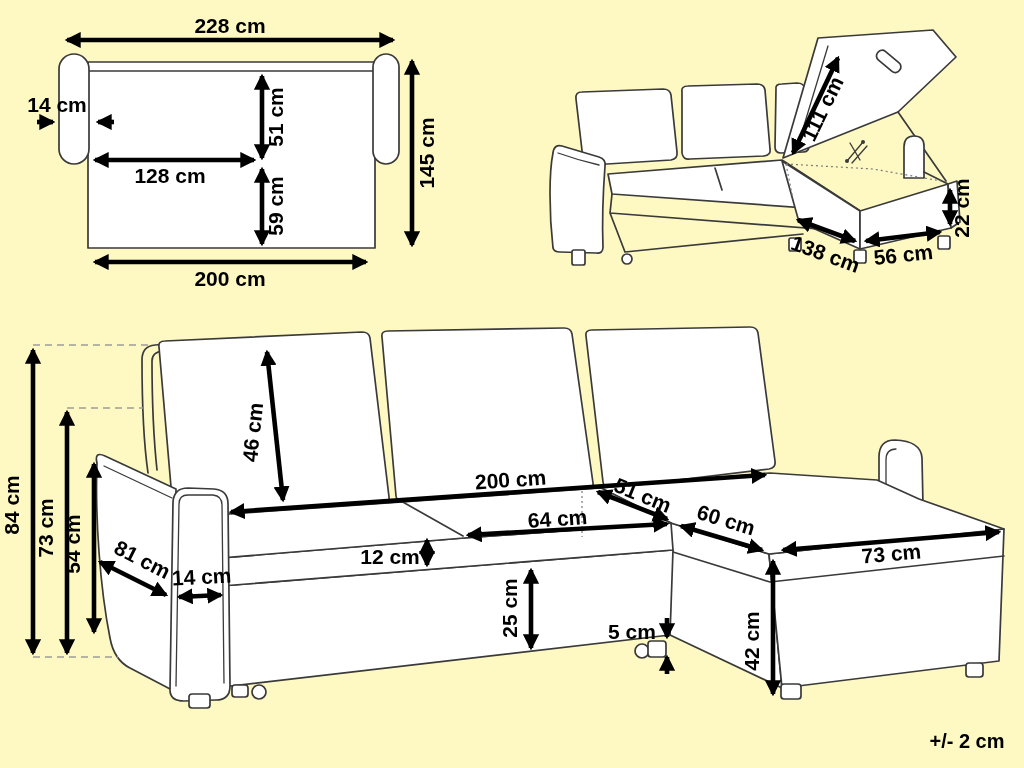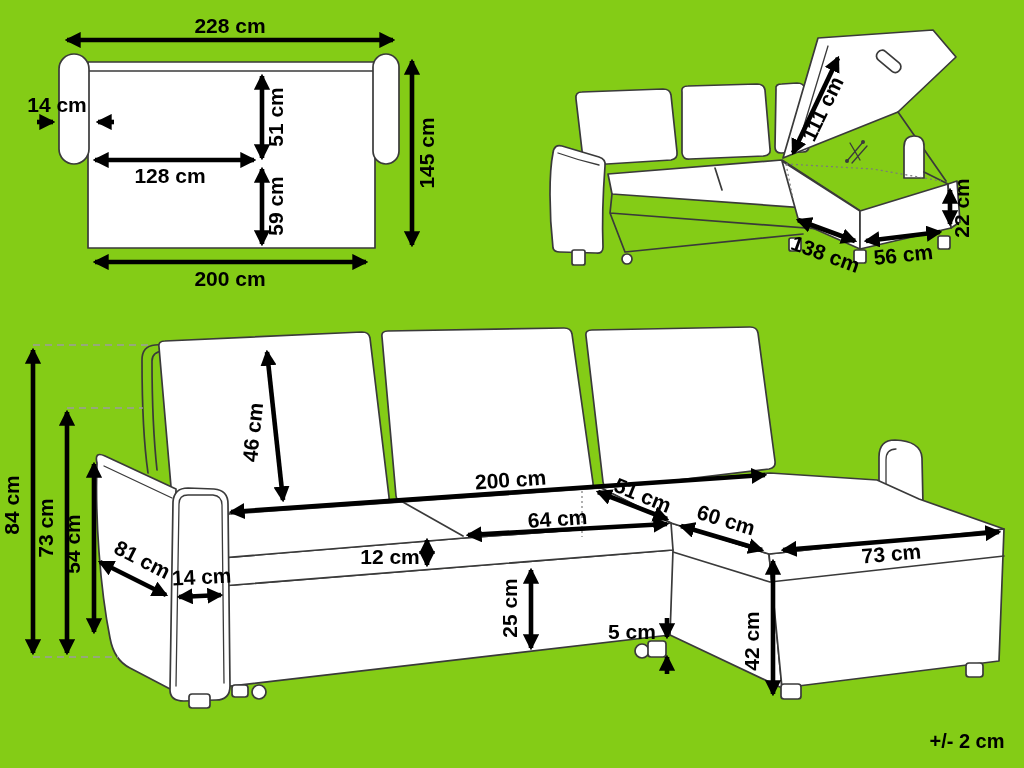--- a/index.html
+++ b/index.html
@@ -1,16 +1,16 @@
 <!DOCTYPE html>
 <html><head>
 <meta charset="utf-8">
 <style>
   html,body{margin:0;padding:0;background:#ffffff;}
-  .stage{width:1024px;height:768px;background:#84cc16;position:relative;overflow:hidden;}
+  .stage{width:1024px;height:768px;background:#fef9c3;position:relative;overflow:hidden;}
   svg{display:block;}
   .o{fill:#fff;stroke:#3a3a3a;stroke-width:1.7;stroke-linejoin:round;stroke-linecap:round;}
   .l{fill:none;stroke:#3a3a3a;stroke-width:1.7;stroke-linejoin:round;stroke-linecap:round;}
   .t{stroke-width:1.3;}
   .dim{fill:none;stroke:#000;stroke-width:4.6;}
   .lbl{font:700 21px "Liberation Sans", sans-serif;fill:#000;}
   .lbl-s{font:700 20px "Liberation Sans", sans-serif;fill:#000;}
   .dash{fill:none;stroke:#9c9c9c;stroke-width:1.5;stroke-dasharray:7 5;}
   .dot{fill:none;stroke:#7a7a7a;stroke-width:1.2;stroke-dasharray:2 3;}
 </style>

